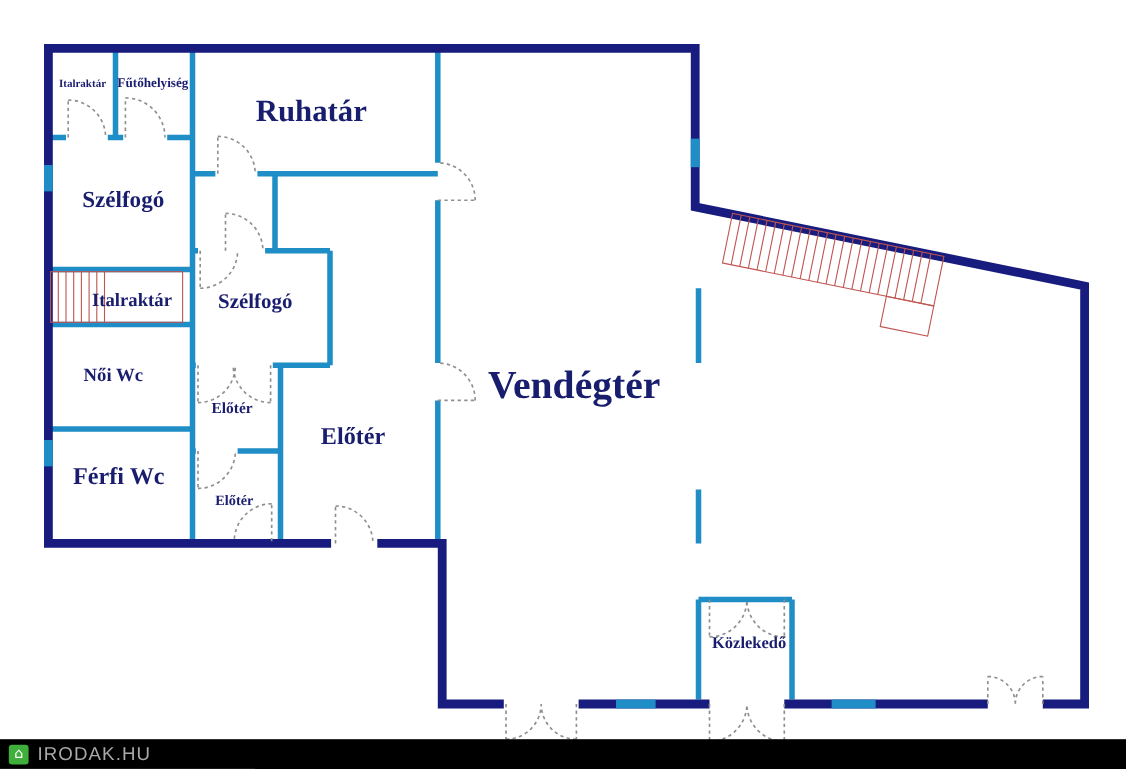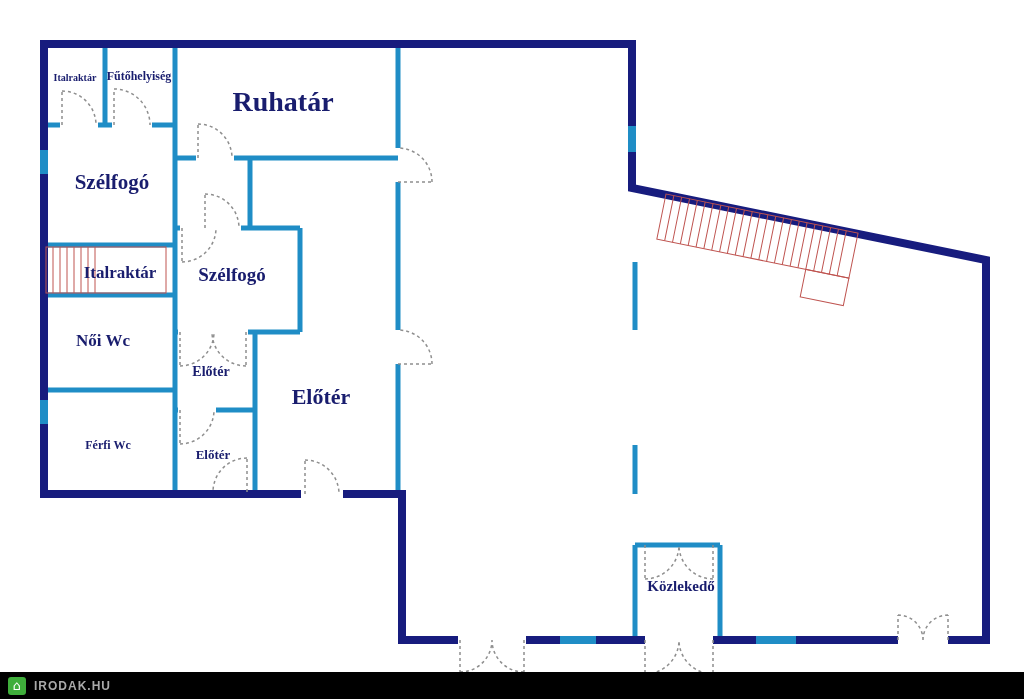--- a/index.html
+++ b/index.html
@@ -11,41 +11,41 @@
               font-family:"Liberation Serif",serif;}
   .lbl-hutokamra{left:75px;top:77px;font-size:10px;}
   .lbl-futohelyiseg{left:139px;top:76px;font-size:12px;}
   .lbl-ruhatar{left:283px;top:102px;font-size:28px;text-align:center;}
   .lbl-kozlekedo{left:112px;top:182px;font-size:21px;}
   .lbl-italraktar{left:120px;top:273px;font-size:17px;}
   .lbl-barpult{left:232px;top:275px;font-size:19px;}
   .lbl-noi-wc{left:103px;top:341px;font-size:17px;}
   .lbl-eloter-top{left:211px;top:372px;font-size:14px;}
   .lbl-eloter-main{left:321px;top:397px;font-size:22px;}
-  .lbl-ferfi-wc{left:108px;top:445px;font-size:12px;}
+  .lbl-ferfi-wc{left:108px;top:433px;font-size:22px;}
   .lbl-eloter-bottom{left:213px;top:455px;font-size:13px;}
   .lbl-vendegter{left:522px;top:350px;font-size:36px;}
   .lbl-szelfogo{left:681px;top:586px;font-size:15px;}
   .watermark{position:absolute;left:415px;top:318px;display:flex;align-items:center;gap:12px;
              z-index:1;opacity:.85;}
   .wm-diamond{width:22px;height:22px;border:5px solid #c9c9c9;transform:rotate(45deg);
               flex:0 0 auto;}
   .wm-brand{font-family:"Liberation Serif",serif;font-size:31px;font-weight:700;
             letter-spacing:2px;color:#c9c9c9;line-height:1;}
   .wm-reg{font-size:12px;vertical-align:super;}
   .wm-url{font-family:"Liberation Sans",sans-serif;font-size:14px;letter-spacing:4px;
           text-align:center;color:#d4d4d4;margin-top:2px;}
   .footer{position:absolute;left:0;top:672px;width:1024px;height:27px;background:#000;
           display:flex;align-items:center;gap:8px;padding-left:8px;box-sizing:border-box;
           z-index:3;}
   .footer-logo{width:18px;height:18px;background:#3fae3b;border-radius:3px;color:#fff;
                font-size:13px;line-height:18px;text-align:center;
                font-family:"DejaVu Sans",sans-serif;flex:0 0 auto;}
-  .footer-text{color:#a9a9a9;font-family:"Liberation Sans",sans-serif;font-weight:700;
-               font-size:12px;letter-spacing:1px;}
+  .footer-text{color:#a9a9a9;font-family:"Liberation Sans",sans-serif;font-weight:400;
+               font-size:17px;letter-spacing:1px;}
 </style>
 </head>
 <body>
 
 <div class="stage">
 
   <svg class="plan-svg" width="1024" height="699" viewBox="0 0 1024 699">
 
     <g>
       <path fill="none" stroke="#1f8dc6" stroke-width="5" d="M44 125 H175
@@ -134,20 +134,21 @@
   <div class="room-label lbl-futohelyiseg">Fűtőhelyiség</div>
   <div class="room-label lbl-ruhatar">Ruhatár</div>
   <div class="room-label lbl-kozlekedo">Szélfogó</div>
   <div class="room-label lbl-italraktar">Italraktár</div>
   <div class="room-label lbl-barpult">Szélfogó</div>
   <div class="room-label lbl-noi-wc">Női Wc</div>
   <div class="room-label lbl-eloter-top">Előtér</div>
   <div class="room-label lbl-eloter-main">Előtér</div>
   <div class="room-label lbl-ferfi-wc">Férfi Wc</div>
   <div class="room-label lbl-eloter-bottom">Előtér</div>
+  <div class="room-label lbl-vendegter">Vendégtér</div>
   <div class="room-label lbl-szelfogo">Közlekedő</div>
 
   <div class="footer">
     <div class="footer-logo">⌂</div>
     <div class="footer-text">IRODAK.HU</div>
   </div>
 
 </div>
 
 </body></html>

